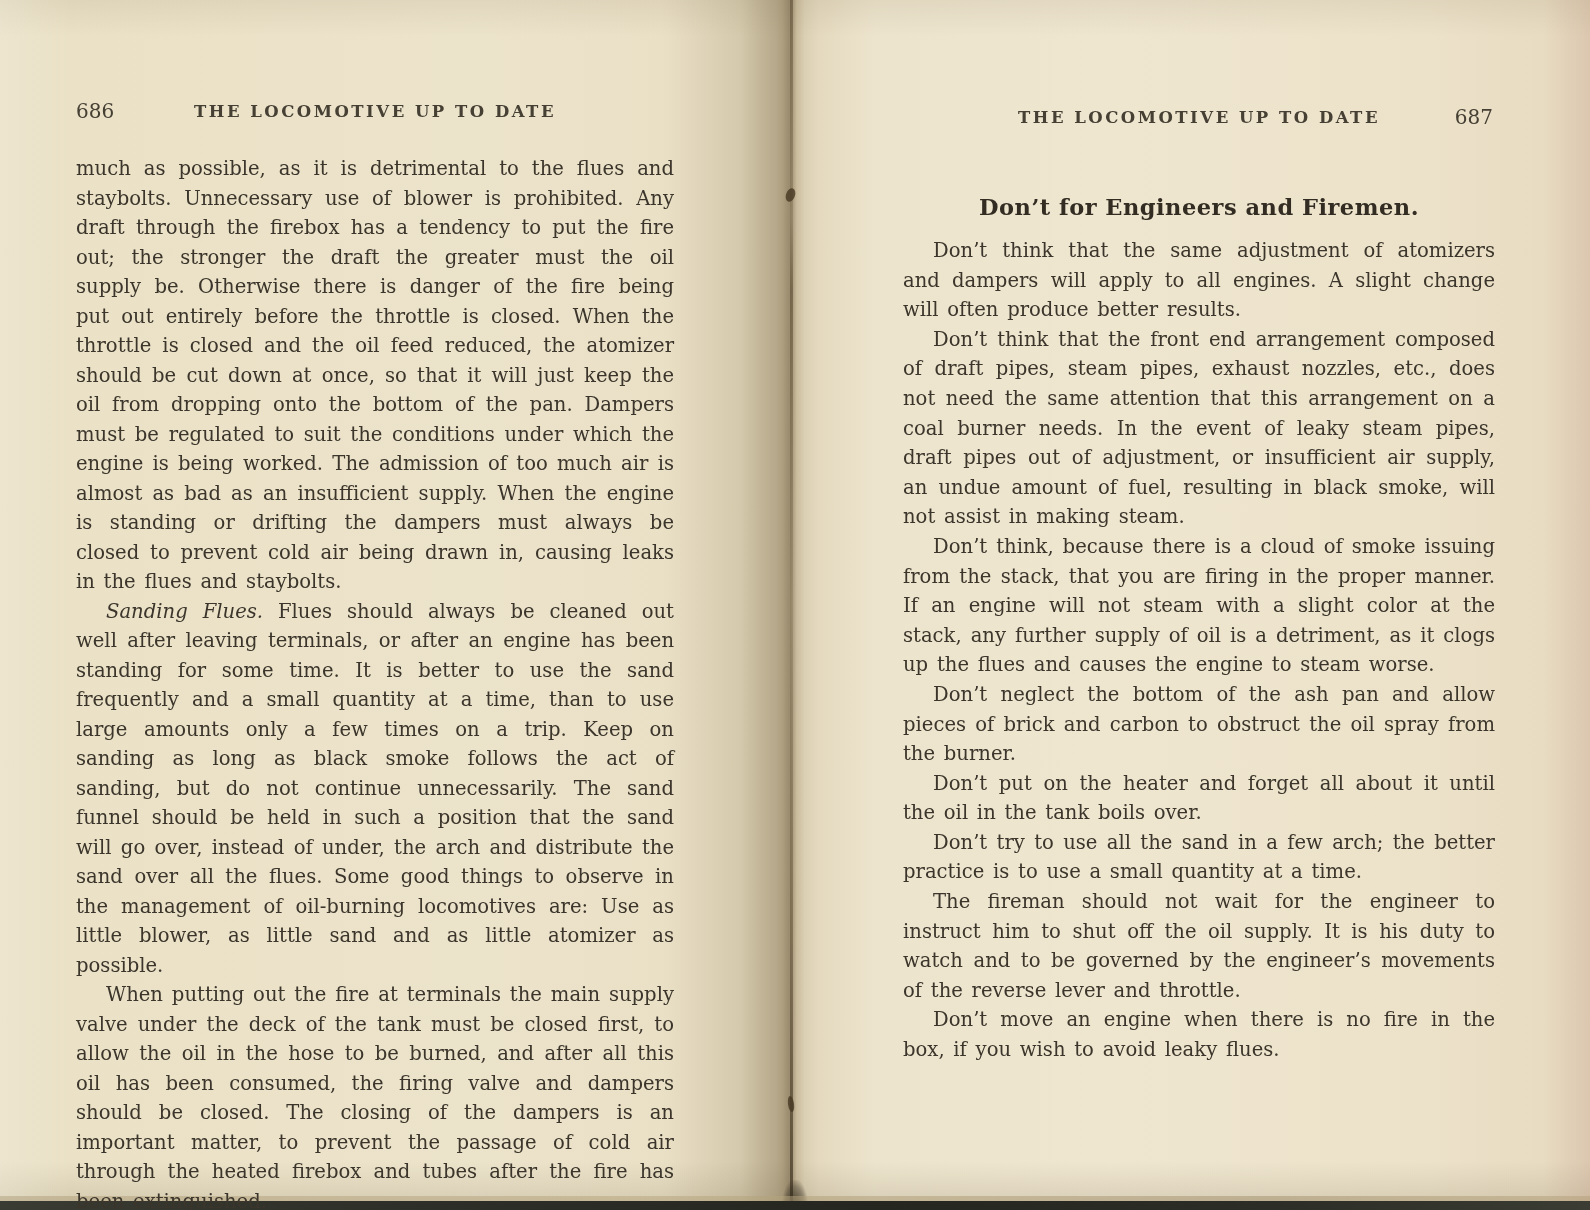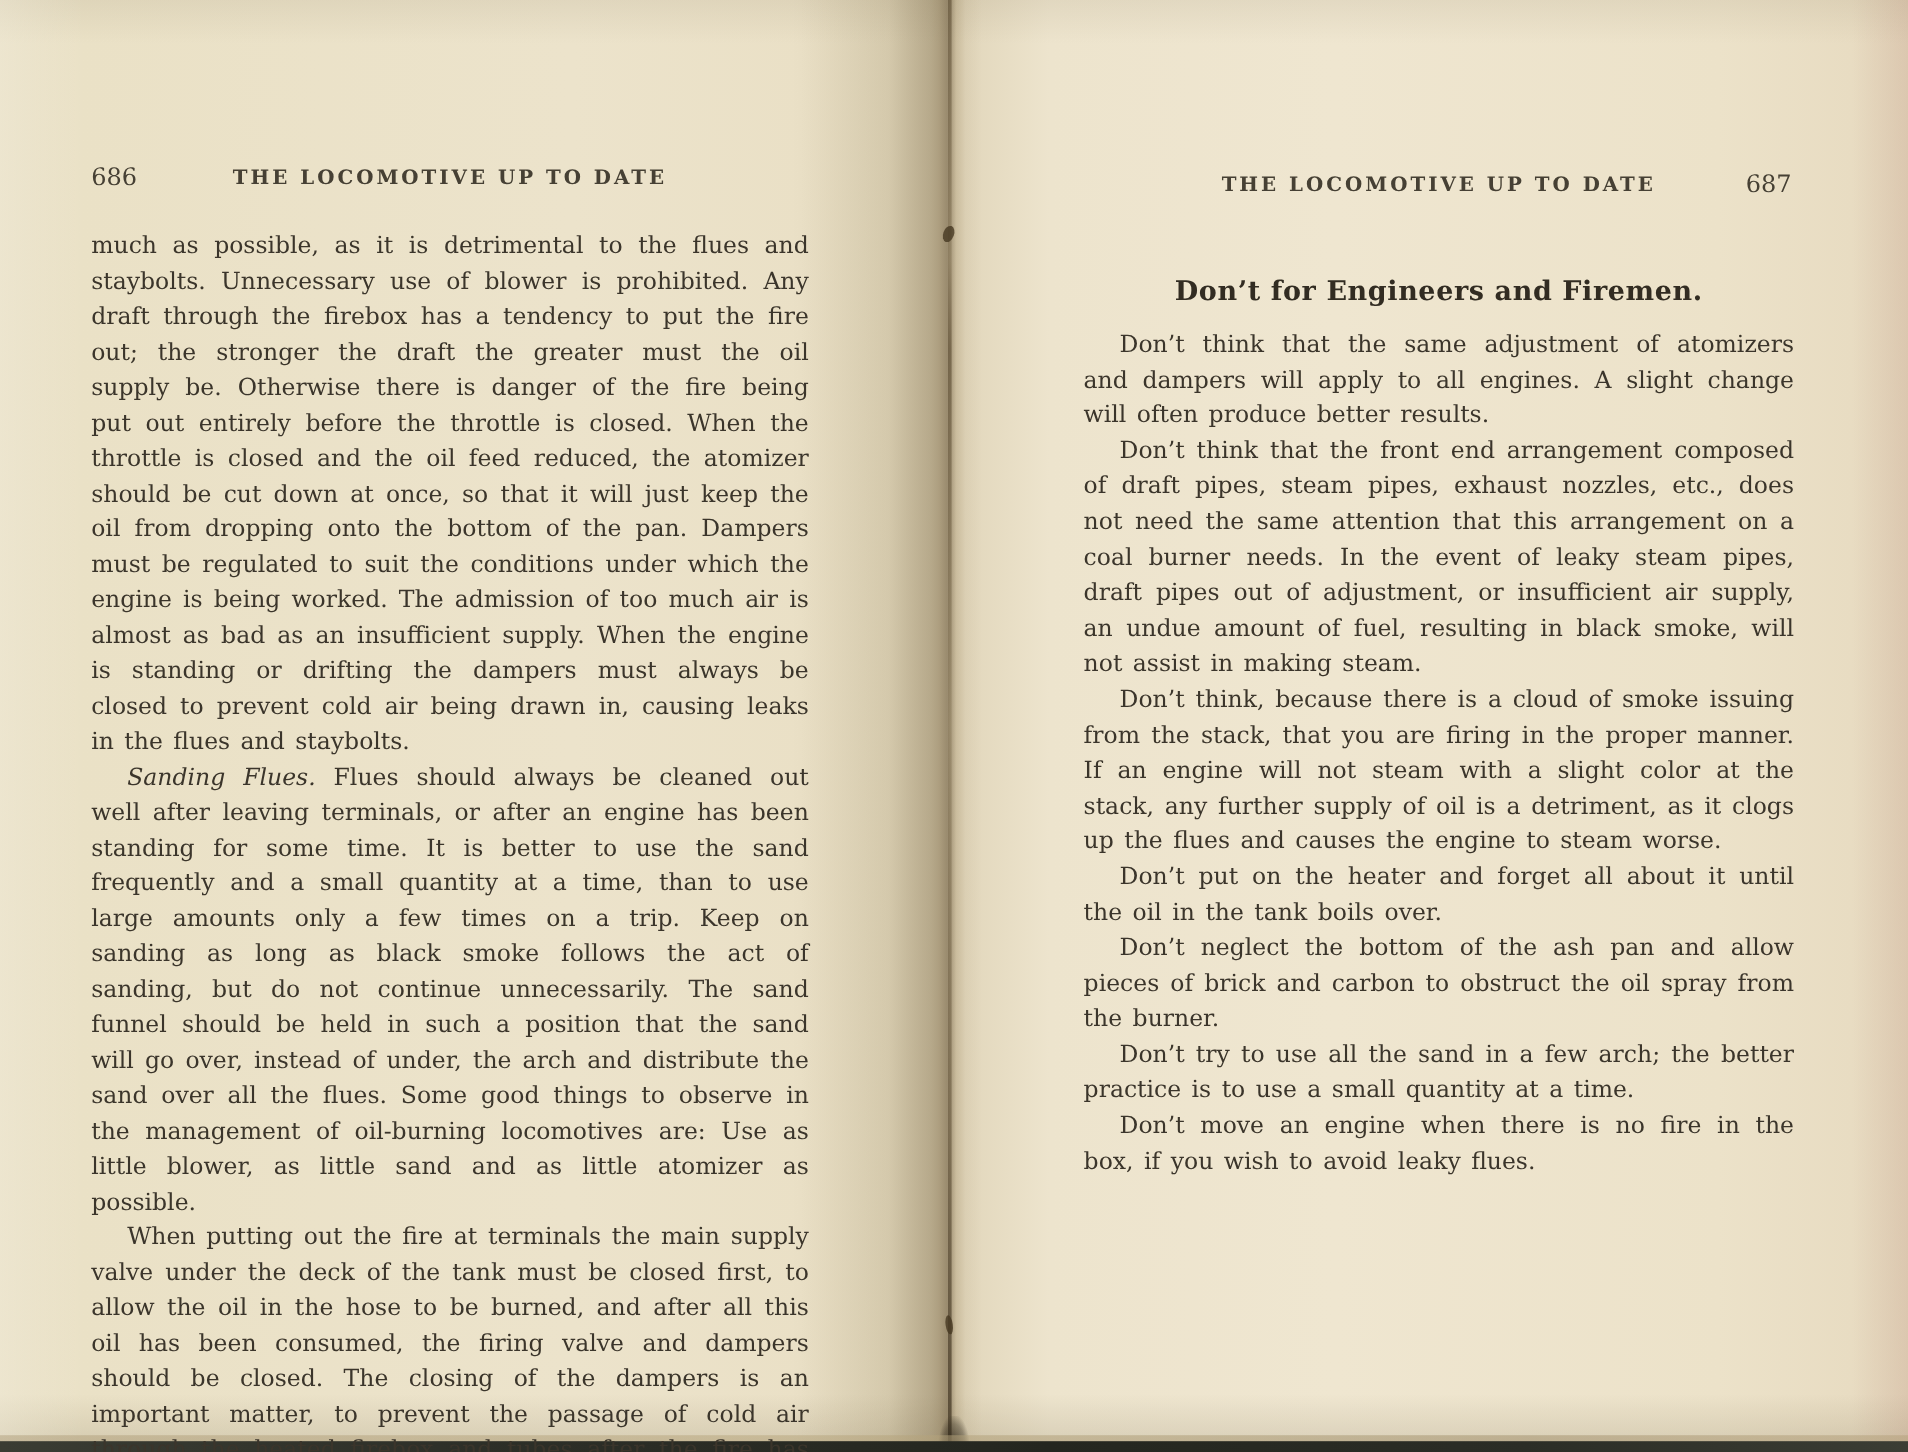--- a/index.html
+++ b/index.html
@@ -69,21 +69,20 @@
 
   
   .page-content { position: absolute; color: #3b352b; }
   .left-content  { left: 76px;  top: 102px; width: 598px; }
   .right-content { left: 903px; top: 108px; width: 592px; }
 
   .running-head {
     position: relative; height: 26px;
     font-size: 16.5px; letter-spacing: 2.5px;
     color: #464034;
-    margin-top: 36px;
   }
   .running-title {
     position: absolute; left: 0; right: 0; text-align: center;
     top: 0; font-weight: bold;
   }
   .page-number { position: absolute; top: -3px; font-size: 20px; letter-spacing: 0; }
   .page-number.left-num  { left: 0; }
   .page-number.right-num { right: 2px; }
 
   .section-heading {
@@ -139,20 +138,21 @@
   <div class="page-content right-content">
     <div class="running-head">
       <span class="running-title">THE LOCOMOTIVE UP TO DATE</span>
       <span class="page-number right-num">687</span>
     </div>
     <h2 class="section-heading">Don’t for Engineers and Firemen.</h2>
     <div class="body-text">
         <p class="para indent">Don’t think that the same adjustment of atomizers and dampers will apply to all engines.  A slight change will often produce better results.</p>
         <p class="para indent">Don’t think that the front end arrangement composed of draft pipes, steam pipes, exhaust nozzles, etc., does not need the same attention that this arrangement on a coal burner needs.  In the event of leaky steam pipes, draft pipes out of adjustment, or insufficient air supply, an undue amount of fuel, resulting in black smoke, will not assist in making steam.</p>
         <p class="para indent">Don’t think, because there is a cloud of smoke issuing from the stack, that you are firing in the proper manner.  If an engine will not steam with a slight color at the stack, any further supply of oil is a detriment, as it clogs up the flues and causes the engine to steam worse.</p>
+        <p class="para indent">Don’t neglect the bottom of the ash pan and allow pieces of brick and carbon to obstruct the oil spray from the burner.</p>
         <p class="para indent">Don’t put on the heater and forget all about it until the oil in the tank boils over.</p>
-        <p class="para indent">Don’t neglect the bottom of the ash pan and allow pieces of brick and carbon to obstruct the oil spray from the burner.</p>
         <p class="para indent">Don’t try to use all the sand in a few arch; the better practice is to use a small quantity at a time.</p>
+        <p class="para indent">The fireman should not wait for the engineer to instruct him to shut off the oil supply.  It is his duty to watch and to be governed by the engineer’s movements of the reverse lever and throttle.</p>
         <p class="para indent">Don’t move an engine when there is no fire in the box, if you wish to avoid leaky flues.</p>
       </div>
   </div>
 
 </div>
 
 </body></html>

